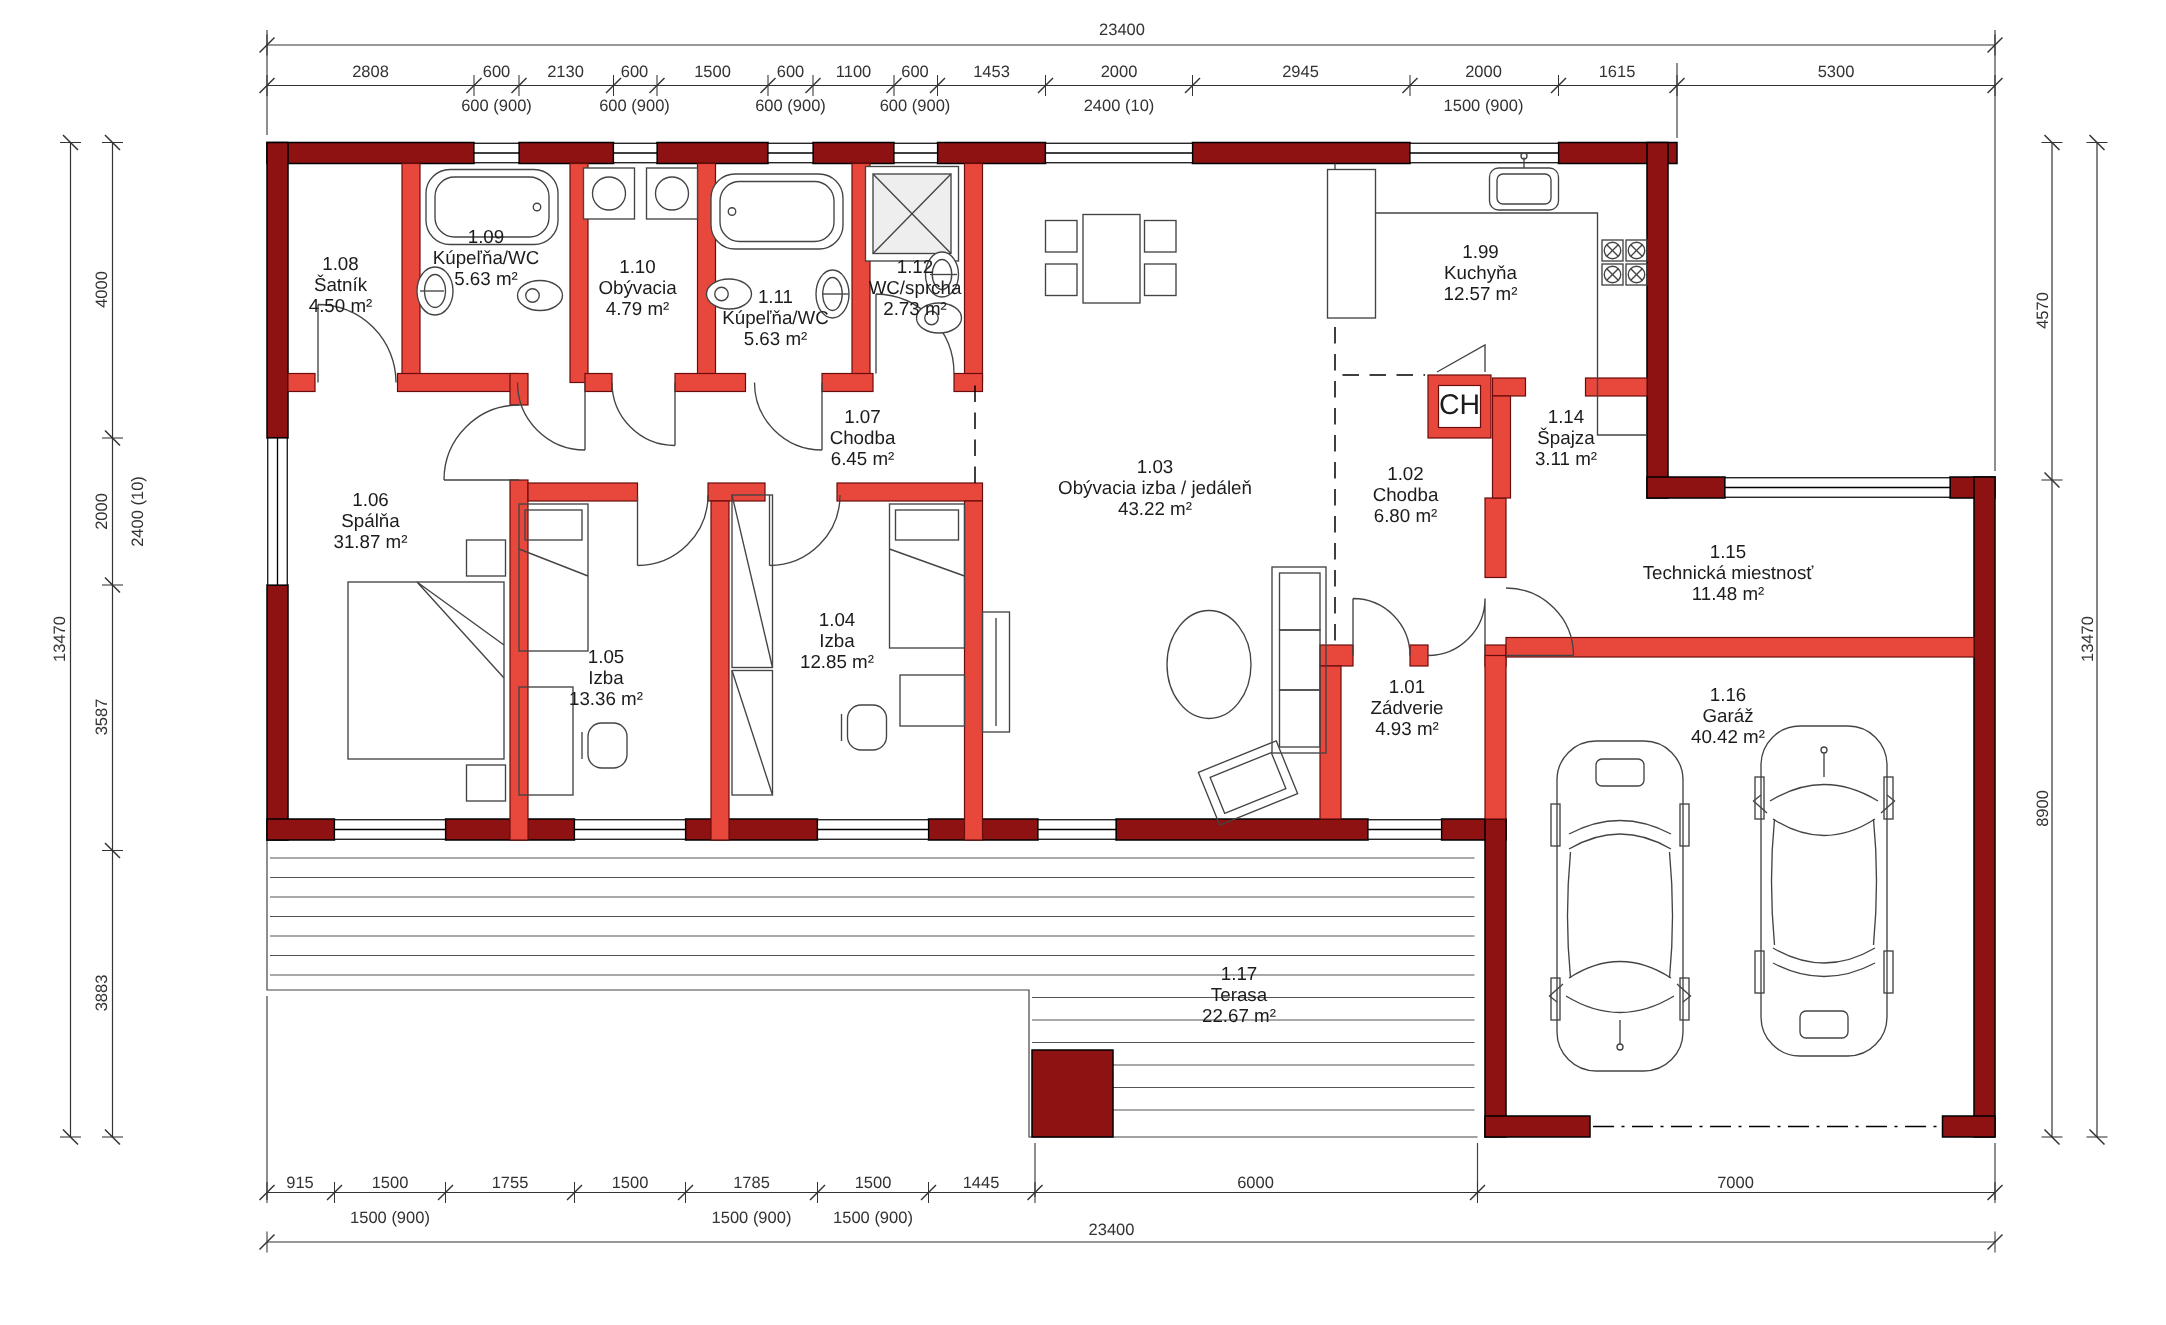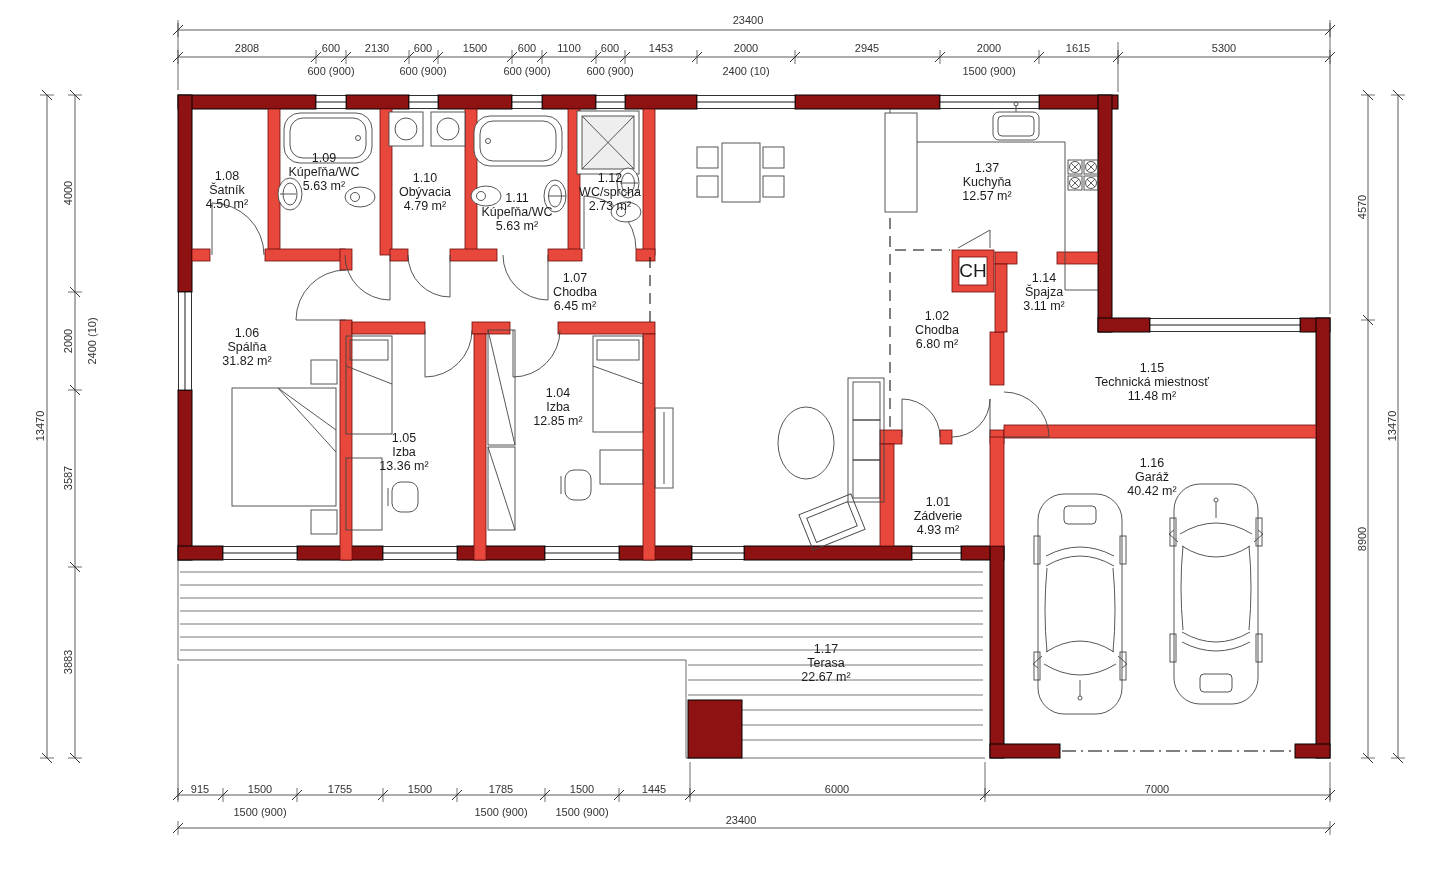--- a/index.html
+++ b/index.html
@@ -363,44 +363,49 @@
     <use href="#tk" transform="translate(75,758) rotate(90)"></use>
 
     <use href="#tk" transform="translate(1368,95) rotate(90)"></use>
         <use href="#tk" transform="translate(1368,320) rotate(90)"></use>
     <use href="#tk" transform="translate(1368,758) rotate(90)"></use>
     <use href="#tk" transform="translate(1398,95) rotate(90)"></use>
         <use href="#tk" transform="translate(1398,758) rotate(90)"></use>
   </g>
 </svg>
 
-  <div class="room-label" style="left:938px;top:516px">
+  <div class="room-label" style="left:938px;top:472px">
     <span>1.01</span>
       <span>Zádverie</span>
       <span>4.93 m²</span>
   </div>
   <div class="room-label" style="left:937px;top:330px">
     <span>1.02</span>
       <span>Chodba</span>
       <span>6.80 m²</span>
   </div>
-  <div class="room-label" style="left:558px;top:407px">
+  <div class="room-label" style="left:770px;top:325px">
+    <span>1.03</span>
+      <span>Obývacia izba / jedáleň</span>
+      <span>43.22 m²</span>
+  </div>
+  <div class="room-label" style="left:558px;top:427px">
     <span>1.04</span>
       <span>Izba</span>
       <span>12.85 m²</span>
   </div>
   <div class="room-label" style="left:404px;top:452px">
     <span>1.05</span>
       <span>Izba</span>
       <span>13.36 m²</span>
   </div>
   <div class="room-label" style="left:247px;top:347px">
     <span>1.06</span>
       <span>Spálňa</span>
-      <span>31.82 m²</span>
+      <span>31.87 m²</span>
   </div>
   <div class="room-label" style="left:575px;top:292px">
     <span>1.07</span>
       <span>Chodba</span>
       <span>6.45 m²</span>
   </div>
   <div class="room-label" style="left:227px;top:190px">
     <span>1.08</span>
       <span>Šatník</span>
       <span>4.50 m²</span>
@@ -419,21 +424,21 @@
     <span>1.11</span>
       <span>Kúpeľňa/WC</span>
       <span>5.63 m²</span>
   </div>
   <div class="room-label" style="left:610px;top:192px">
     <span>1.12</span>
       <span>WC/sprcha</span>
       <span>2.73 m²</span>
   </div>
   <div class="room-label" style="left:987px;top:182px">
-    <span>1.37</span>
+    <span>1.99</span>
       <span>Kuchyňa</span>
       <span>12.57 m²</span>
   </div>
   <div class="room-label" style="left:1044px;top:292px">
     <span>1.14</span>
       <span>Špajza</span>
       <span>3.11 m²</span>
   </div>
   <div class="room-label" style="left:1152px;top:382px">
     <span>1.15</span>

